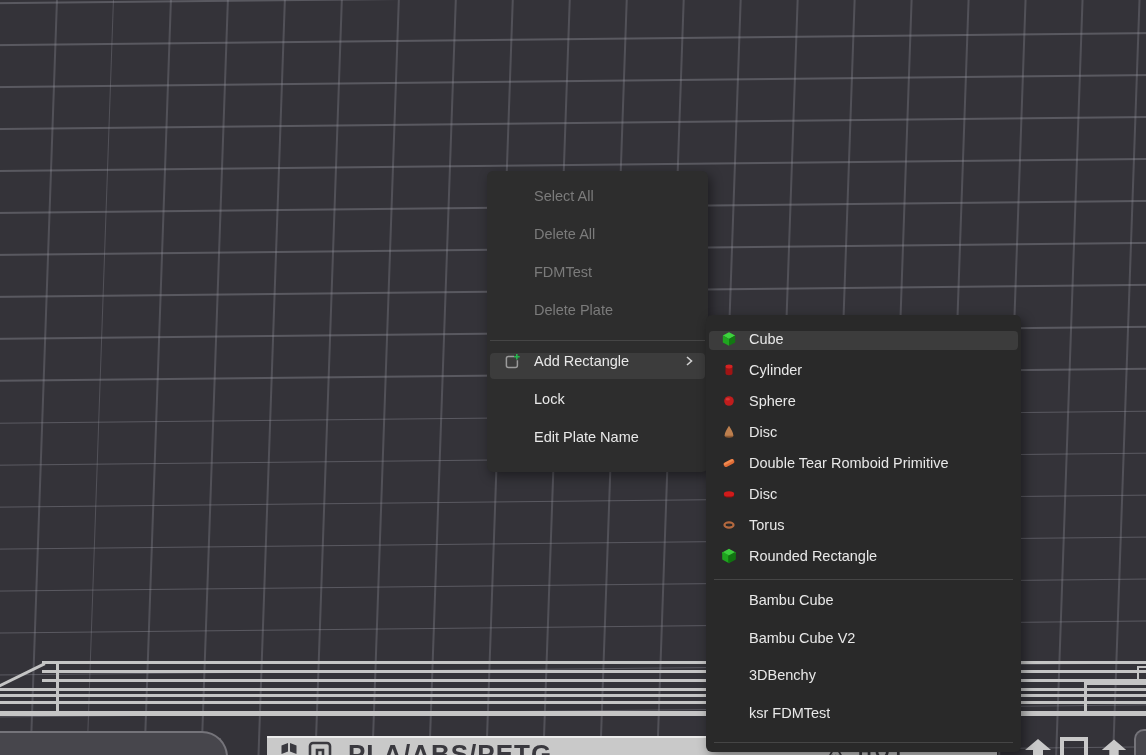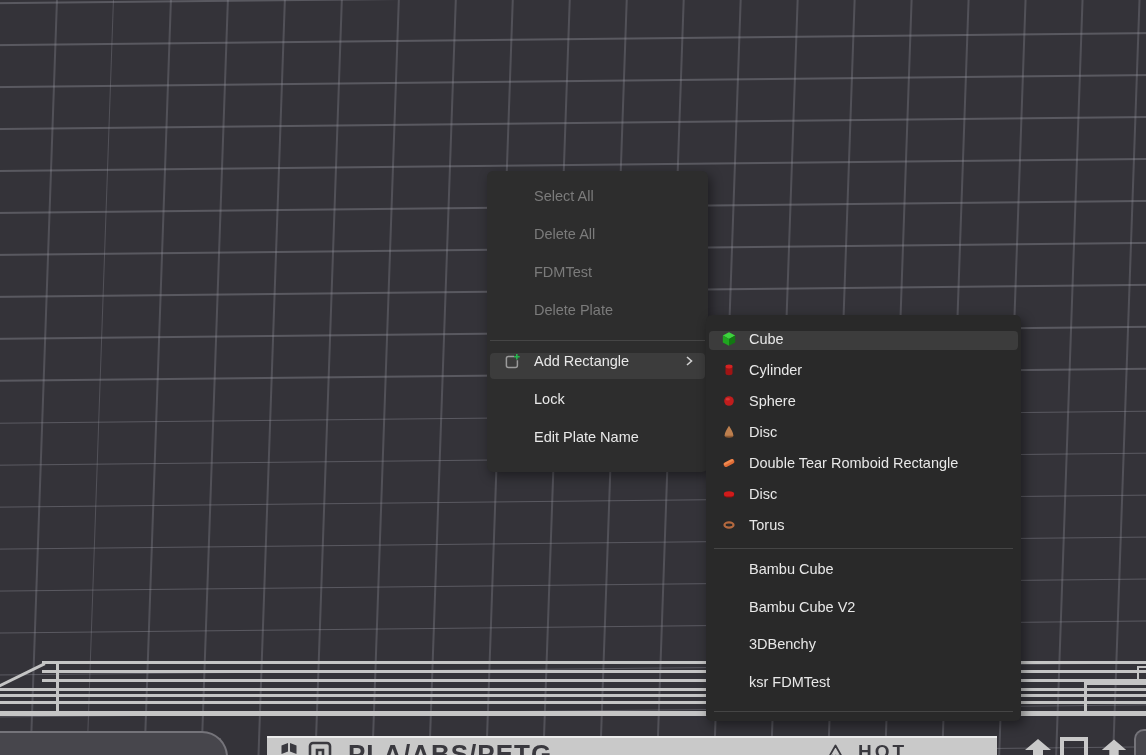--- a/index.html
+++ b/index.html
@@ -226,39 +226,49 @@
     </div>
     <div class="menu-item prim">
       <span class="gutter">
         <svg width="16" height="16" viewBox="0 0 16 16">
           <g transform="rotate(-28 8 8)">
             <rect x="2.3" y="5.6" width="11.4" height="4.8" rx="2.2" fill="#df6c36"></rect>
             <rect x="2.8" y="5.9" width="10.4" height="2" rx="1" fill="#ef8a50"></rect>
           </g>
         </svg>
       </span>
-      <span class="label">Double Tear Romboid Rectangle</span>
+      <span class="label">Double Tear Romboid Primitive</span>
     </div>
     <div class="menu-item prim">
       <span class="gutter">
         <svg width="16" height="16" viewBox="0 0 16 16">
           <ellipse cx="8" cy="9" rx="5.2" ry="2.6" fill="#8e0f0f"></ellipse>
           <ellipse cx="8" cy="7.9" rx="5.2" ry="2.6" fill="#d01b1b"></ellipse>
         </svg>
       </span>
       <span class="label">Disc</span>
     </div>
     <div class="menu-item prim">
       <span class="gutter">
         <svg width="16" height="16" viewBox="0 0 16 16">
           <ellipse cx="8" cy="8" rx="4.5" ry="2.6" fill="none" stroke="#b4693f" stroke-width="2.3"></ellipse>
         </svg>
       </span>
       <span class="label">Torus</span>
     </div>
+    <div class="menu-item prim">
+      <span class="gutter">
+        <svg width="16" height="16" viewBox="0 0 16 16">
+          <polygon points="8,1.6 14,4.9 8,8.2 2,4.9" fill="#3ccb3c" stroke="#3ccb3c" stroke-width="1.6" stroke-linejoin="round"></polygon>
+          <polygon points="2,4.9 8,8.2 8,14.4 2,11.1" fill="#1ea41e" stroke="#1ea41e" stroke-width="1.6" stroke-linejoin="round"></polygon>
+          <polygon points="14,4.9 8,8.2 8,14.4 14,11.1" fill="#117311" stroke="#117311" stroke-width="1.6" stroke-linejoin="round"></polygon>
+        </svg>
+      </span>
+      <span class="label">Rounded Rectangle</span>
+    </div>
 
     <div class="sep"></div>
 
     <div class="menu-item model">
       <span class="label">Bambu Cube</span>
     </div>
     <div class="menu-item model">
       <span class="label">Bambu Cube V2</span>
     </div>
     <div class="menu-item model">

